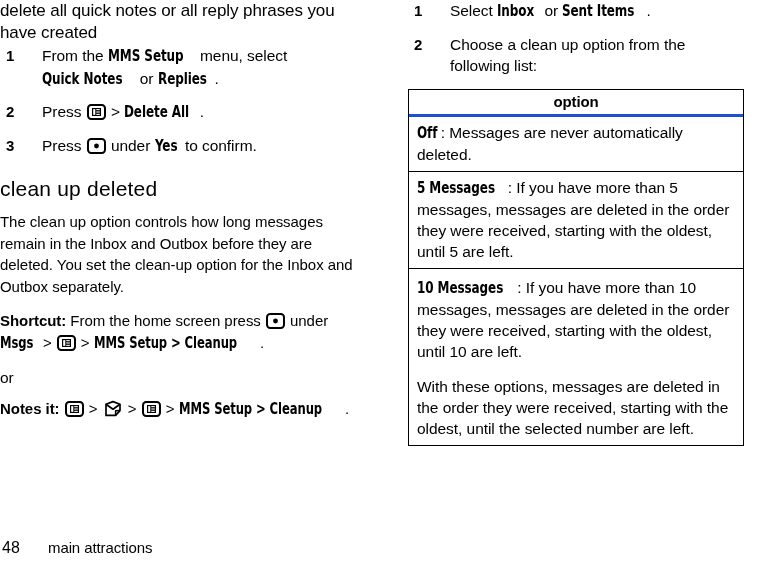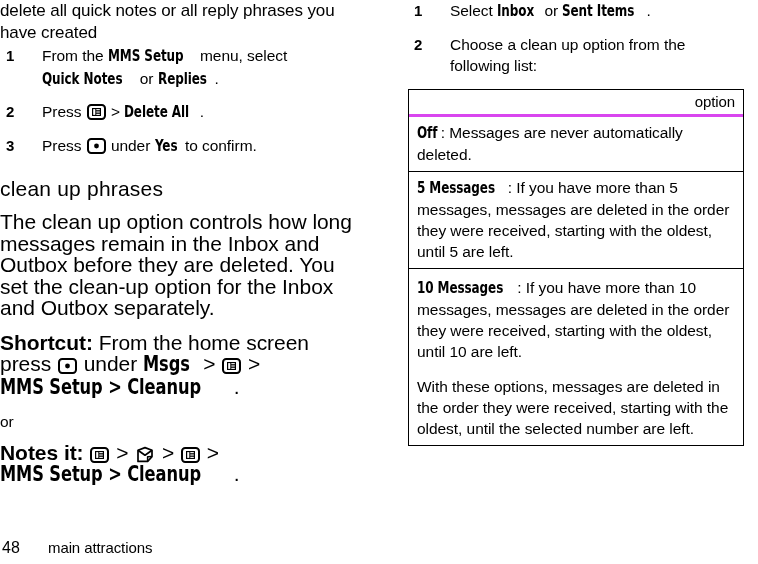--- a/index.html
+++ b/index.html
@@ -39,21 +39,21 @@
     margin: 0 0 2px 0;
   }
   .h-section {
     font-size: 21px;
     line-height: 26px;
     font-weight: 400;
     letter-spacing: 0.2px;
     margin: 19px 0 9px 0;
   }
   p.body {
-    font-size: 21px;
+    font-size: 15px;
     line-height: 21.5px;
     margin: 0 0 13px 0;
     letter-spacing: -0.05px;
   }
   p.body.tight { }
 
   
   .ui {
     font-family: "Liberation Sans Narrow", "DejaVu Sans Condensed", "Liberation Sans", sans-serif;
     font-weight: bold;
@@ -106,26 +106,26 @@
     width: 334px;
     border: 1.5px solid #000;
     border-collapse: collapse;
     background: #fff;
   }
   .opt-table table {
     border-collapse: collapse;
     width: 100%;
   }
   .opt-table th {
-    text-align: right;
-    font-size: 15px;
-    font-weight: normal;
+    text-align: center;
+    font-size: 15px;
+    font-weight: bold;
     font-family: "Liberation Sans Narrow", "Liberation Sans", sans-serif;
     padding: 3px 8px 4px 8px;
-    border-bottom: 3px solid #d946ef;
+    border-bottom: 3px solid #1d4ed8;
     letter-spacing: -0.1px;
   }
   .opt-table td {
     font-size: 15.5px;
     line-height: 21px;
     padding: 5px 8px 6px 8px;
     border-bottom: 1.2px solid #000;
     vertical-align: top;
     letter-spacing: -0.05px;
   }
@@ -195,21 +195,21 @@
       </li>
       <li>
         <span class="num">3</span>
         <span class="rt">Press <span class="keyicon"><svg width="19" height="16" viewBox="0 0 19 16">
                 <rect x="1" y="1" width="17" height="14" rx="3.2" ry="3.2" fill="#fff" stroke="#000" stroke-width="2"></rect>
                 <circle cx="9.5" cy="8" r="2.4" fill="#000"></circle>
               </svg></span> under <span class="ui">Yes</span> to confirm.</span>
       </li>
     </ol>
 
-    <div class="h-section">clean up phrases</div>
+    <div class="h-section">clean up deleted</div>
 
     <p class="body">The clean up option controls how long messages remain in the Inbox and Outbox before they are deleted. You set the clean-up option for the Inbox and Outbox separately.</p>
 
 
     <p class="body tight"><span class="lead">Shortcut:</span><span class="rt"> From the home screen press <span class="keyicon"><svg width="19" height="16" viewBox="0 0 19 16">
               <rect x="1" y="1" width="17" height="14" rx="3.2" ry="3.2" fill="#fff" stroke="#000" stroke-width="2"></rect>
               <circle cx="9.5" cy="8" r="2.4" fill="#000"></circle>
             </svg></span> under <span class="ui">Msgs</span> &gt; <span class="keyicon"><svg width="19" height="16" viewBox="0 0 19 16">
               <rect x="1" y="1" width="17" height="14" rx="3.2" ry="3.2" fill="#fff" stroke="#000" stroke-width="2"></rect>
               <rect x="5" y="4" width="9" height="8" fill="#000"></rect>

